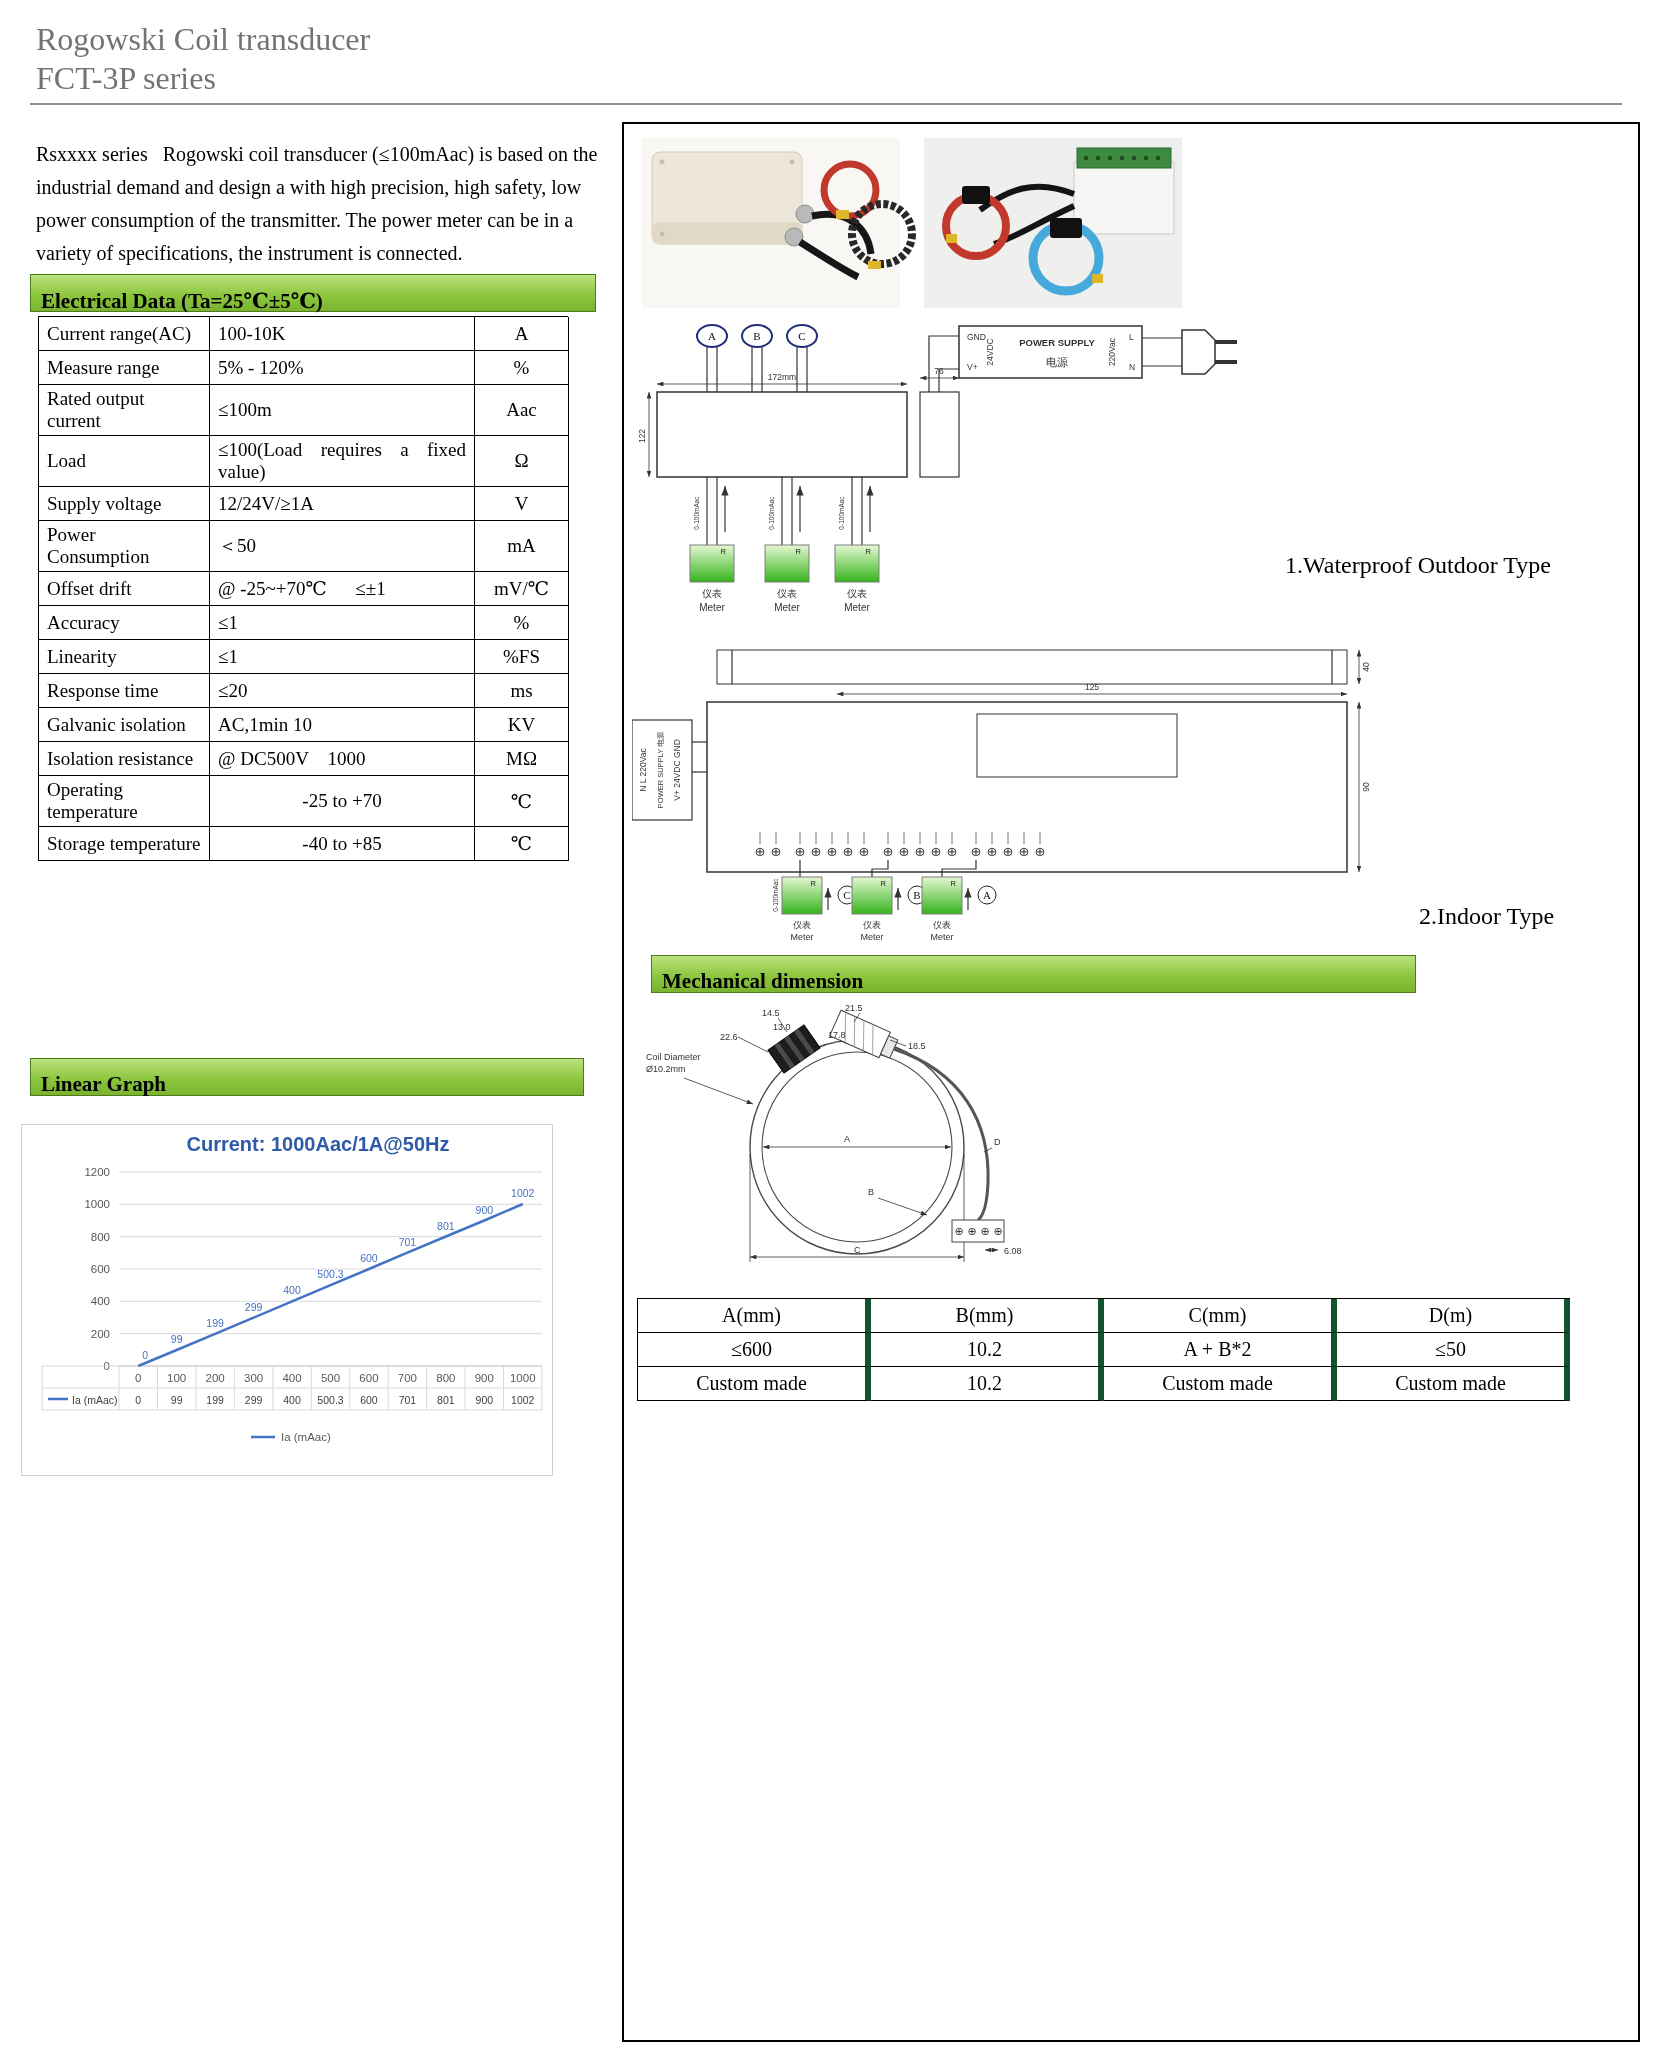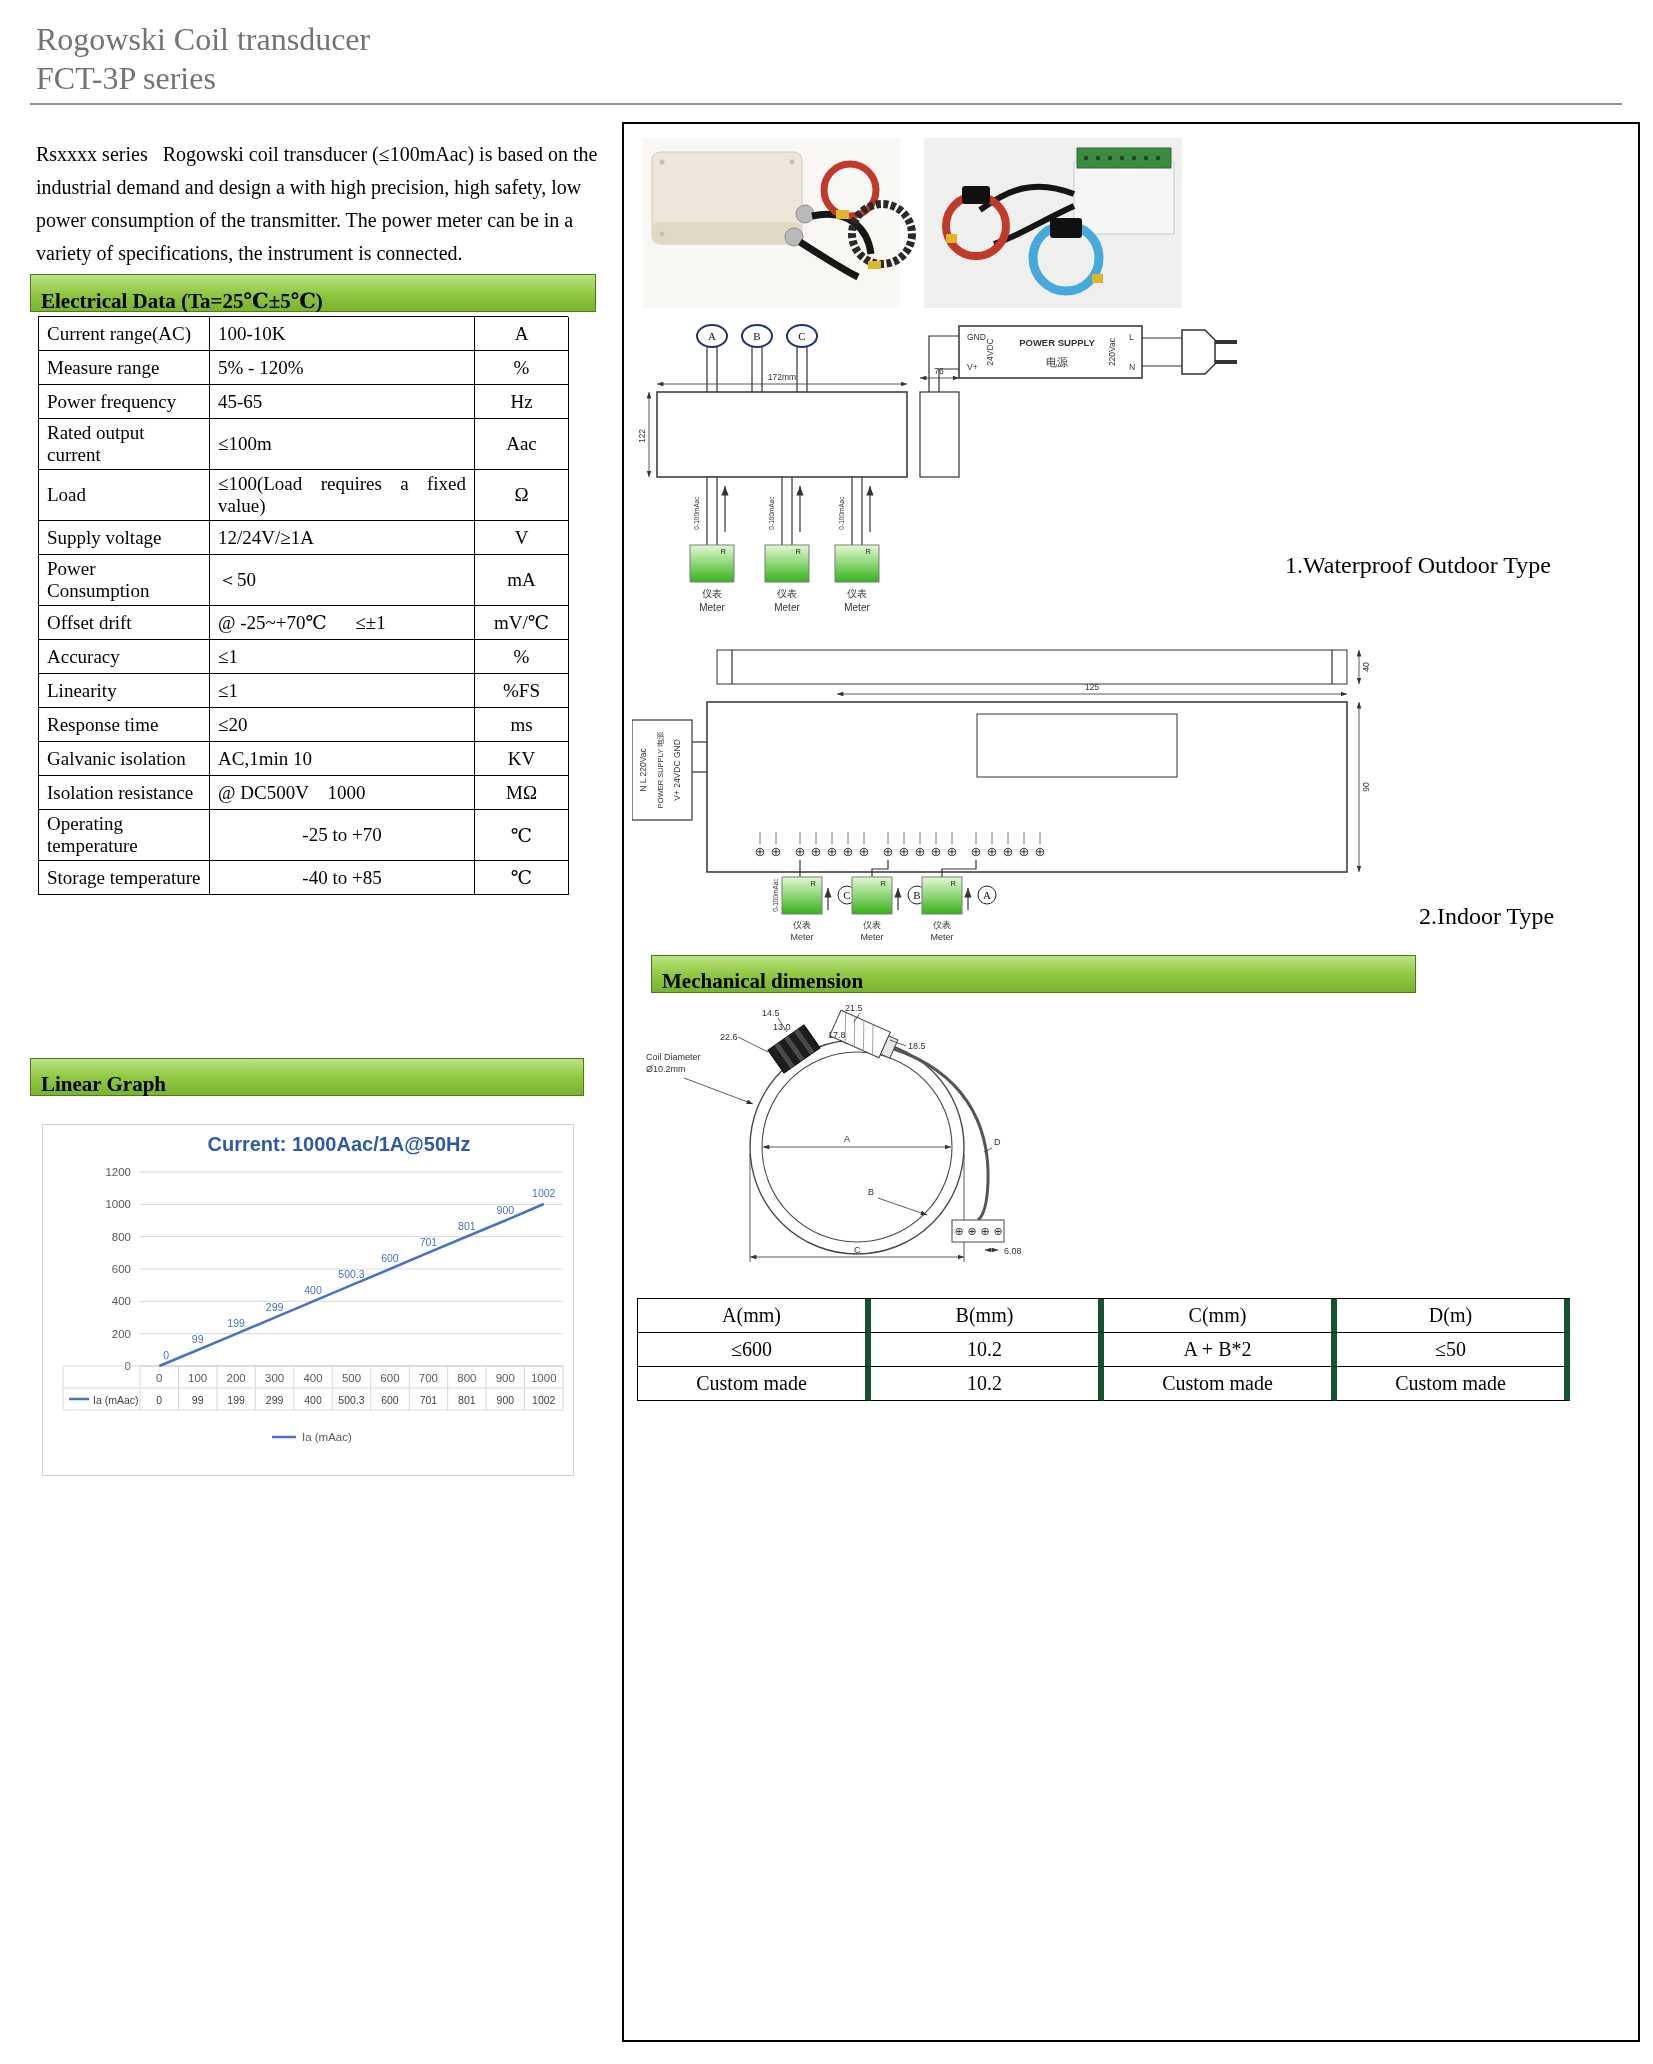--- a/index.html
+++ b/index.html
@@ -13,21 +13,21 @@
   .banner{position:absolute;height:38px;background:linear-gradient(180deg,#bce380 0%,#8dc63f 55%,#7ab32e 100%);border:1px solid #4e7a1e;font-weight:bold;font-size:21px;padding:13px 10px;color:#000}
   #banner-elec{left:30px;top:274px;width:566px}
   #banner-graph{left:30px;top:1058px;width:554px}
   #banner-mech{left:27px;top:831px;width:765px}
   #elec-table{position:absolute;left:38px;top:316px;width:530px;border-top:1px solid #000;border-left:1px solid #000;background:#fff}
   .erow{display:grid;grid-template-columns:171px 265px 94px}
   .cell{border-right:1px solid #000;border-bottom:1px solid #000;padding:3px 8px;font-size:19px;min-height:34px;display:flex;align-items:center;white-space:pre-wrap}
   .val{text-align:justify}
   .ctr{justify-content:center;text-align:left}
   .unit{justify-content:center;text-align:center}
-  #chart-panel{position:absolute;left:42px;top:1124px;width:532px;height:352px;border:1px solid #cfcfcf;background:#fff;padding-top:8px}
+  #chart-panel{position:absolute;left:21px;top:1124px;width:532px;height:352px;border:1px solid #cfcfcf;background:#fff;padding-top:8px}
   #chart-title{font-family:"Liberation Sans","DejaVu Sans",sans-serif;font-weight:bold;font-size:20px;color:#2e5ba8;text-align:center;padding-left:62px;margin-bottom:2px}
   #right-box{position:absolute;left:622px;top:122px;width:1018px;height:1920px;border:2px solid #000;background:#fff}
   #photos{position:absolute;left:18px;top:10px}
   #outdoor-svg{position:absolute;left:13px;top:196px}
   #indoor-svg{position:absolute;left:8px;top:518px}
   #mech-svg{position:absolute;left:8px;top:878px}
   .caption{position:absolute;font-size:24px;color:#000;white-space:nowrap}
   #cap1{left:661px;top:428px}
   #cap2{left:795px;top:779px}
   #dim-table{position:absolute;left:13px;top:1174px;display:grid;grid-template-columns:repeat(4,233px);border-top:1px solid #000;border-left:1px solid #000;background:#fff}
@@ -62,25 +62,20 @@
   <div id="elec-table">
       <div class="erow">
         <div class="cell lbl">Current range(AC)</div>
         <div class="cell val">100-10K</div>
         <div class="cell unit">A</div>
       </div>
       <div class="erow">
         <div class="cell lbl">Measure range</div>
         <div class="cell val">5% - 120%</div>
         <div class="cell unit">%</div>
-      </div>
-      <div class="erow">
-        <div class="cell lbl">Power frequency</div>
-        <div class="cell val">45-65</div>
-        <div class="cell unit">Hz</div>
       </div>
       <div class="erow">
         <div class="cell lbl">Rated output current</div>
         <div class="cell val">≤100m</div>
         <div class="cell unit">Aac</div>
       </div>
       <div class="erow">
         <div class="cell lbl">Load</div>
         <div class="cell val">≤100(Load requires a fixed value)</div>
         <div class="cell unit">Ω</div>

